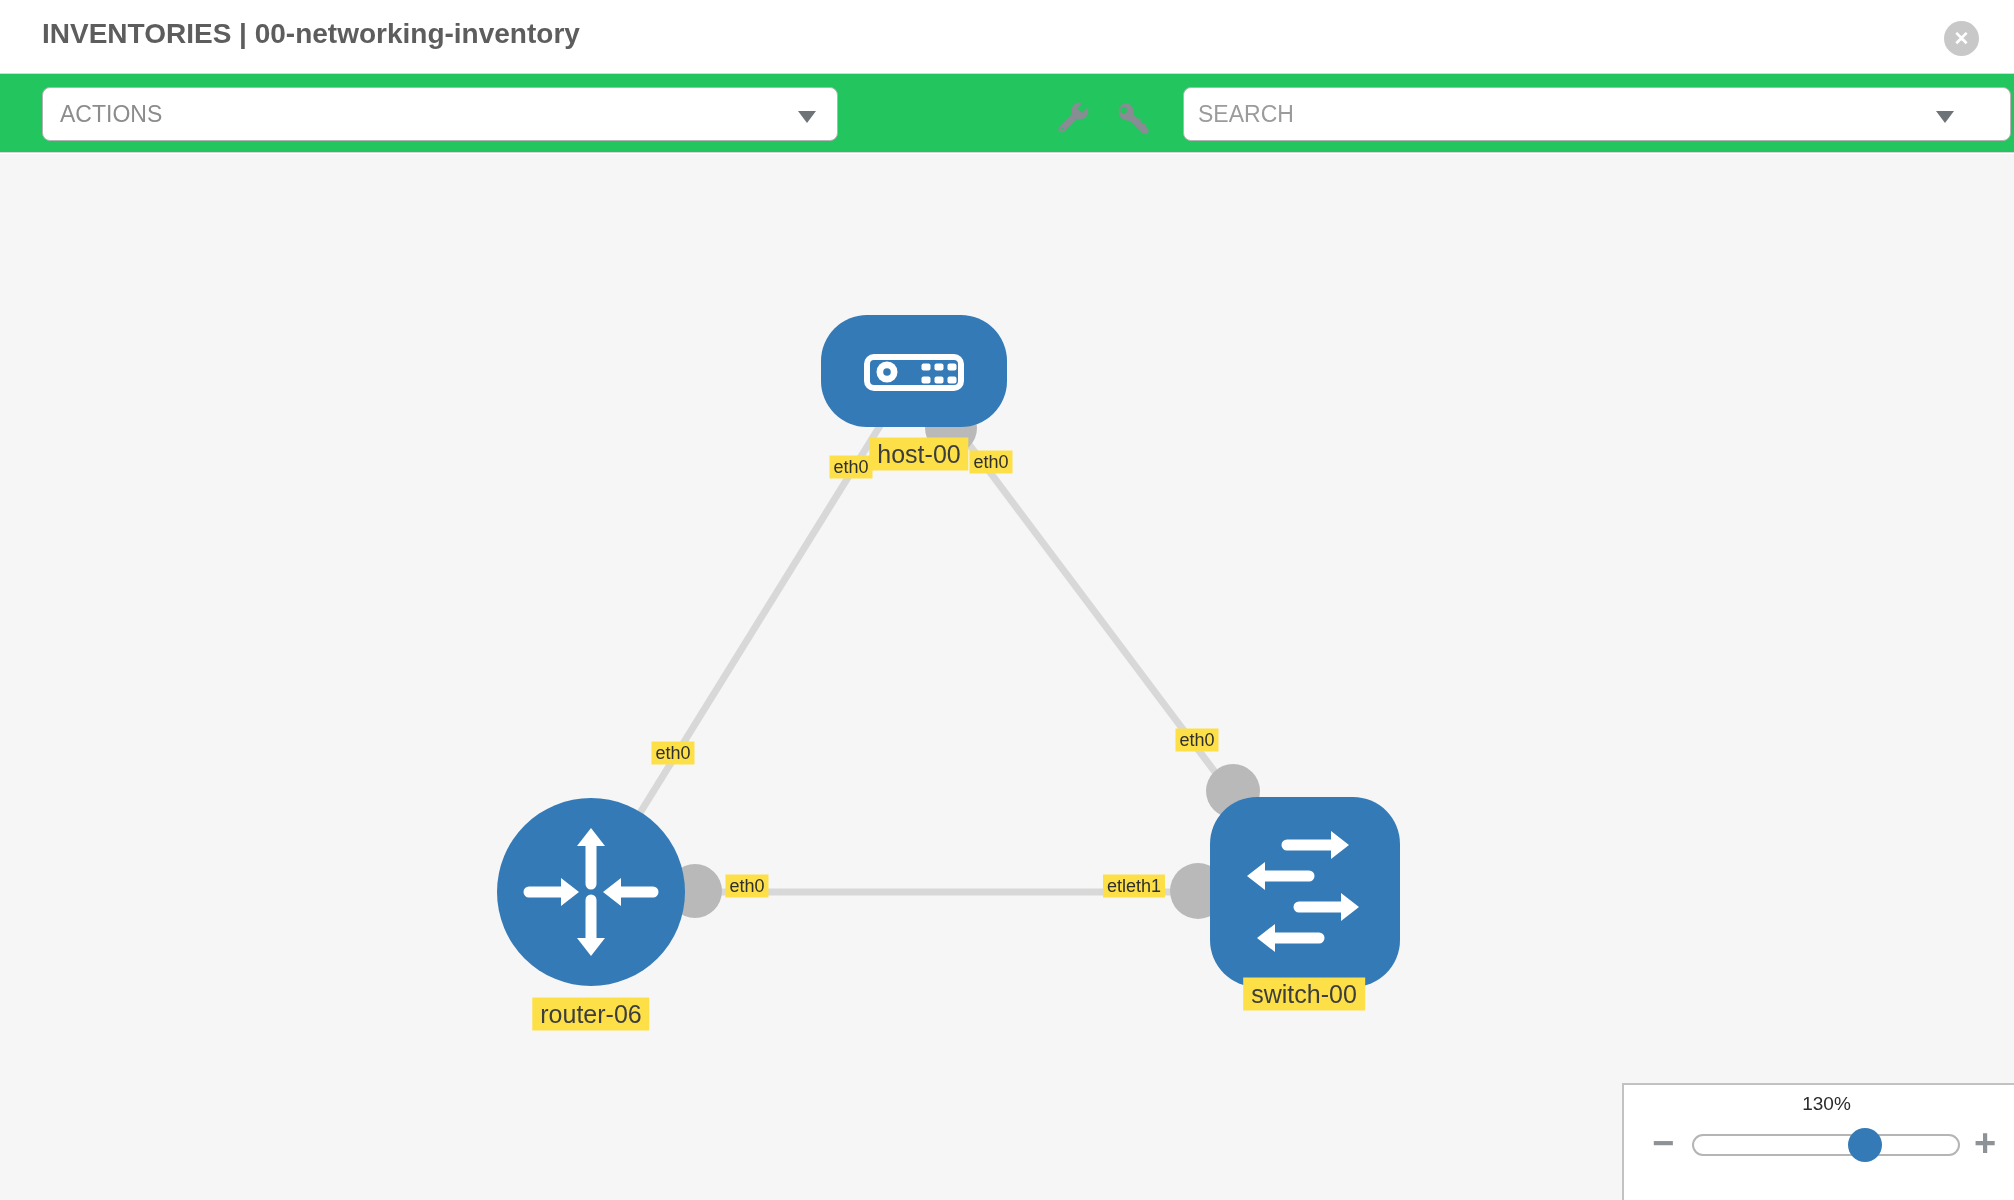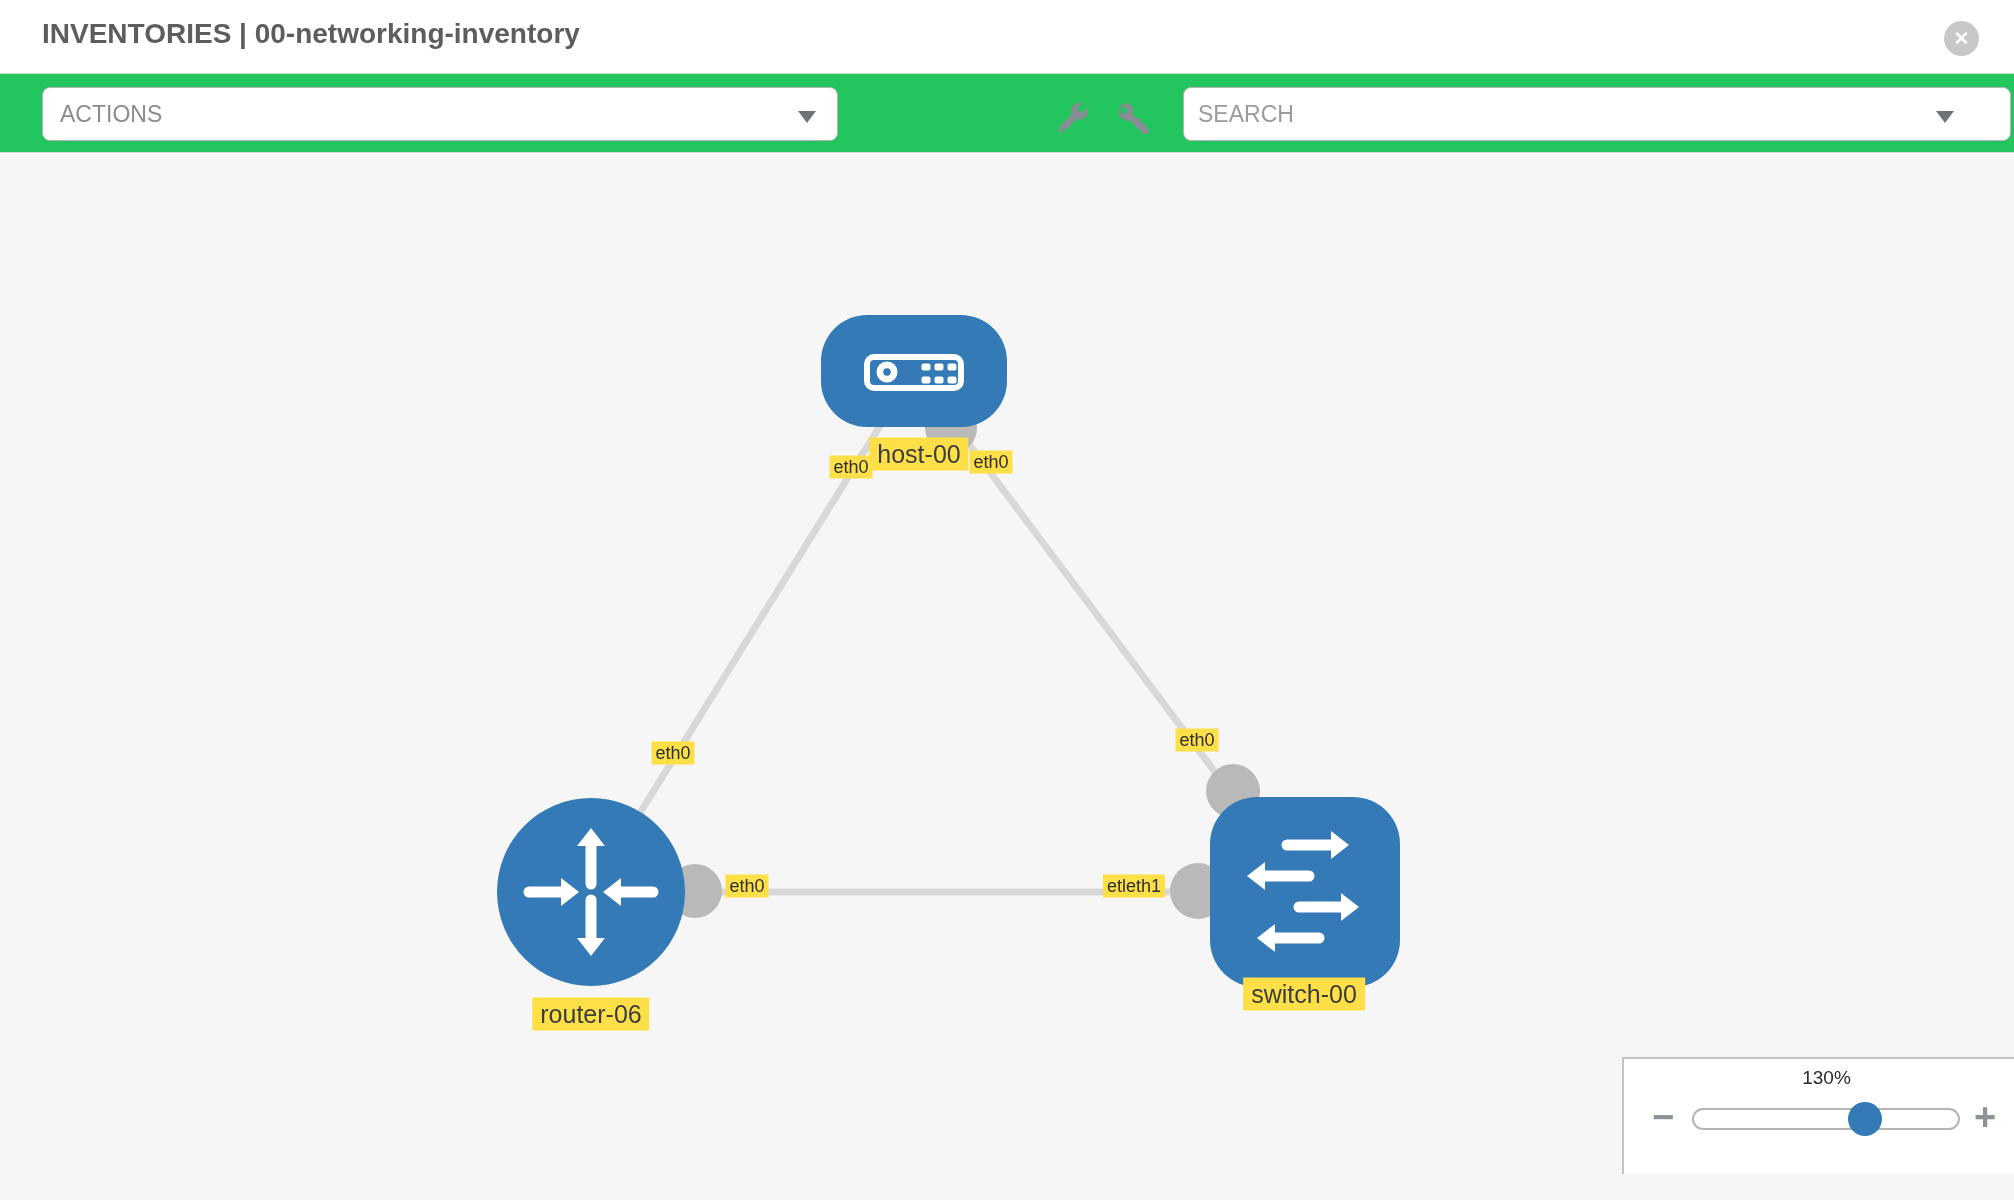--- a/index.html
+++ b/index.html
@@ -35,21 +35,21 @@
   .btn-key    { left:1115px; }
 
   
   .canvas { position:absolute; left:0; top:154px; width:2014px; height:1046px; background:#f6f6f6; }
   .topology-svg { position:absolute; left:0; top:0; width:2014px; height:1046px; }
   .diagram-label { position:absolute; transform:translate(-50%,-50%); background:#fde047; white-space:nowrap; }
   .node-label { font-size:25px; color:#3d3d3d; padding:2px 8px; }
   .if-label   { font-size:18px; color:#2f2f2f; padding:1px 4px; }
 
   
-  .zoom-panel { position:absolute; left:1622px; top:1057px; width:392px; height:117px; background:#fff;
+  .zoom-panel { position:absolute; left:1622px; top:1083px; width:392px; height:117px; background:#fff;
                 border-left:2px solid #c2c2c2; border-top:2px solid #c2c2c2; }
   .zoom-value { position:absolute; left:130px; top:8px; width:145px; text-align:center;
                 font-size:19px; color:#2b2b2b; }
   .zoom-minus,.zoom-plus { position:absolute; top:38px; font-size:38px; font-weight:900; color:#8d9296;
                            cursor:pointer; line-height:40px; user-select:none; }
   .zoom-minus { left:28px; }
   .zoom-plus  { left:350px; }
   .zoom-track { position:absolute; left:68px; top:49px; width:268px; height:22px; background:#fff;
                 border:2px solid #b5b5b5; border-radius:11px; cursor:pointer; }
   .zoom-thumb { position:absolute; left:224px; top:43px; width:34px; height:34px; border-radius:50%;

